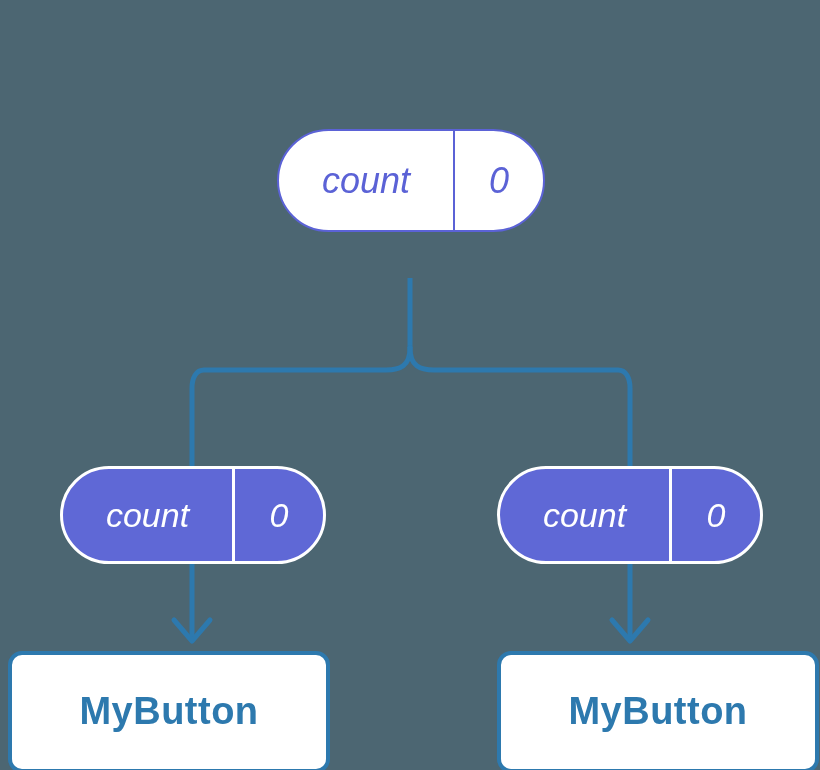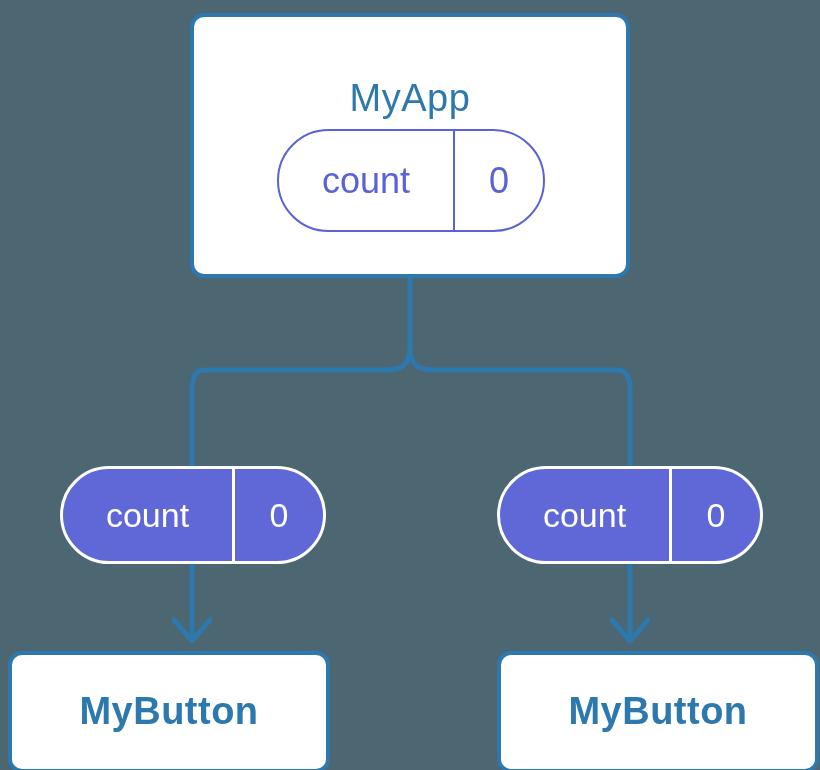--- a/index.html
+++ b/index.html
@@ -82,20 +82,21 @@
     border-radius: 999px;
     overflow: hidden;
   }
   .pill .pill-key,
   .pill .pill-val {
     display: flex;
     align-items: center;
     justify-content: center;
     box-sizing: border-box;
     white-space: nowrap;
+    font-style: italic;
   }
   .pill .pill-key {
     flex: 0 0 auto;
   }
   .pill .pill-val {
     flex: 1 1 auto;
   }
 
   
   .pill.outlined {
@@ -164,23 +165,20 @@
 
     <path d="M410,348 C410,366 420,370 434,370 L618,370 C626,370 630,378 630,388 L630,466" stroke="#2d79ae" stroke-width="5" fill="none" stroke-linecap="round"></path>
 
     <path d="M192,564 L192,641" stroke="#2d79ae" stroke-width="5" fill="none"></path>
     <path d="M174,620 L192,641 L210,620" stroke="#2d79ae" stroke-width="5" fill="none" stroke-linecap="round" stroke-linejoin="round"></path>
 
     <path d="M630,564 L630,641" stroke="#2d79ae" stroke-width="5" fill="none"></path>
     <path d="M612,620 L630,641 L648,620" stroke="#2d79ae" stroke-width="5" fill="none" stroke-linecap="round" stroke-linejoin="round"></path>
   </svg>
 
-  <div class="comp-box" id="app-box">
-    <div class="comp-title" id="app-title">MyApp</div>
-  </div>
 
   <div class="pill outlined" id="app-state-pill">
     <div class="pill-key">count</div>
     <div class="pill-val">0</div>
   </div>
 
   <div class="pill filled" id="props-pill-left">
     <div class="pill-key">count</div>
     <div class="pill-val">0</div>
   </div>

